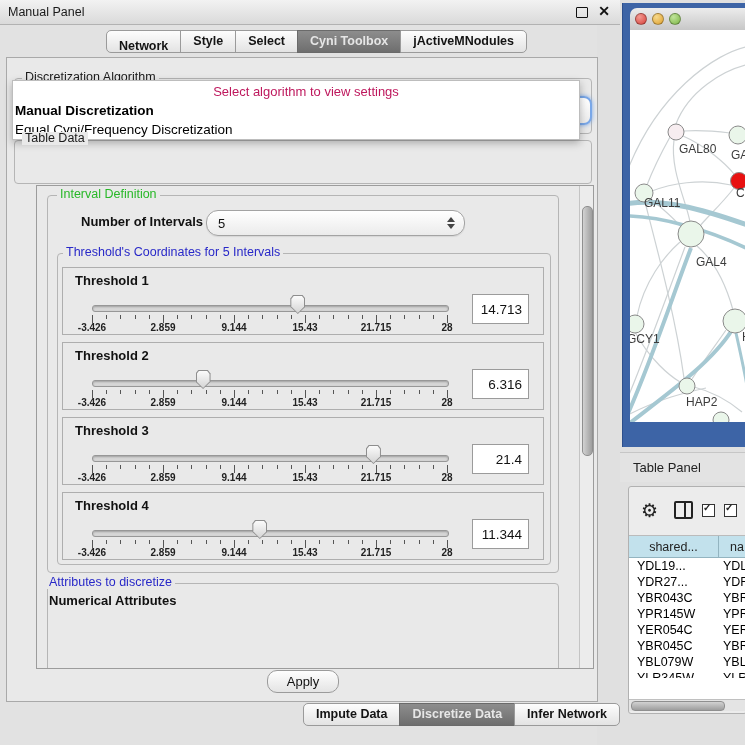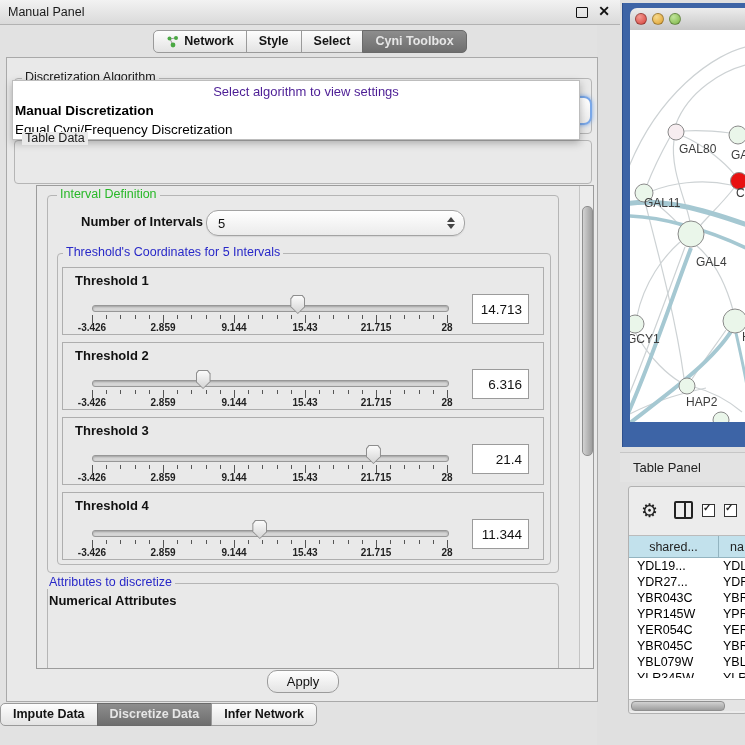--- a/index.html
+++ b/index.html
@@ -12,25 +12,25 @@
                border-bottom:1px solid #b2b2b2;display:flex;align-items:center;}
   .cp-title{margin-left:8px;font-size:12.5px;color:#1a1a1a;}
   .cp-float{position:absolute;right:32px;top:7px;width:10px;height:9px;border:1.8px solid #111;border-radius:1px;}
   .cp-close{position:absolute;right:10px;top:3px;font-size:14px;font-weight:bold;color:#111;}
 
   
   .tabstrip{display:flex;}
   .tab{height:21px;line-height:21px;padding:0 12px;background:linear-gradient(#fdfdfd,#e3e3e3);
        border:1px solid #9a9a9a;margin-left:-1px;font-weight:bold;font-size:12.5px;color:#141414;
        display:flex;align-items:center;gap:5px;white-space:nowrap;}
-  .tab:first-child{border-radius:5px 0 0 5px;margin-left:0;}
+  .tab:first-child{border-radius:5px 0 0 5px;margin-left:13px;flex-direction:column;}
   .tab:last-child{border-radius:0 5px 5px 0;}
   .tab.selected{background:linear-gradient(#8d8d8d,#6e6e6e);color:#e6e6e6;border-color:#6a6a6a;}
   .top-tabs{left:0;top:30px;width:620px;display:flex;justify-content:center;}
-  .bottom-tabs{left:0;top:703px;width:620px;display:flex;justify-content:flex-start;}
+  .bottom-tabs{left:0;top:703px;width:620px;display:flex;justify-content:flex-end;}
 
   
   .outer-panel{left:6px;top:57px;width:590px;height:643px;background:#e9e9e9;border:1px solid #a9a9a9;}
 
   .groupbox{position:absolute;border:1px solid #b5b5b5;border-radius:4px;}
   .grouplabel{position:absolute;background:#e9e9e9;padding:0 3px;font-size:12.5px;line-height:13px;}
   .glabel-black{color:#1a1a1a;}
   .glabel-green{color:#28b828;}
   .glabel-blue{color:#2828c8;}
 
@@ -42,21 +42,21 @@
   .arr-up{width:0;height:0;border-left:4px solid transparent;border-right:4px solid transparent;border-bottom:5px solid #444;}
   .arr-dn{width:0;height:0;border-left:4px solid transparent;border-right:4px solid transparent;border-top:5px solid #444;}
 
   
   .focus-frag{left:554px;top:96px;width:34px;height:25px;border:2px solid #79a7e8;border-radius:8px;
               background:linear-gradient(#fff,#ececec);box-shadow:0 0 4px #79a7e8;}
 
   
   .popup{left:12px;top:80px;width:566px;height:58px;background:#fff;border:1px solid #bdbdbd;
          box-shadow:0 3px 8px rgba(0,0,0,.28);z-index:30;}
-  .popup-hint{text-align:center;color:#4c1d95;font-size:13px;padding-top:3px;height:17px;padding-left:20px;}
+  .popup-hint{text-align:center;color:#be185d;font-size:13px;padding-top:3px;height:17px;padding-left:20px;}
   .popup-item{padding-left:2px;font-size:13.5px;line-height:19px;color:#000;white-space:nowrap;}
   .popup-item.first{font-weight:bold;}
 
   
   .scrollpane{left:36px;top:185px;width:556px;height:482px;border:1px solid #9c9c9c;background:#e9e9e9;overflow:hidden;}
   .vsb-track{position:absolute;right:0;top:0;width:13px;height:100%;background:#ececec;border-left:1px solid #c4c4c4;}
   .vsb-thumb{position:absolute;left:2px;width:9px;border-radius:5px;background:linear-gradient(90deg,#d2d2d2,#9e9e9e);border:1px solid #8f8f8f;}
 
   
   .thresh-row{position:relative;height:66px;margin:0 4px 7px 4px;border:1px solid #aeaeae;background:#e9e9e9;}
@@ -146,20 +146,23 @@
           <span>Network</span>
         </div>
         <div class="tab">
           <span>Style</span>
         </div>
         <div class="tab">
           <span>Select</span>
         </div>
         <div class="tab selected">
           <span>Cyni Toolbox</span>
+        </div>
+        <div class="tab">
+          <span>jActiveMNodules</span>
         </div>
       </div>
     </div>
 
   <div class="abs outer-panel"></div>
 
   <div class="abs groupbox" style="left:14px;top:78px;width:576px;height:54px;"></div>
   <span class="grouplabel glabel-black" style="left:22px;top:71px;">Discretization Algorithm</span>
   <div class="abs focus-frag"></div>
 

